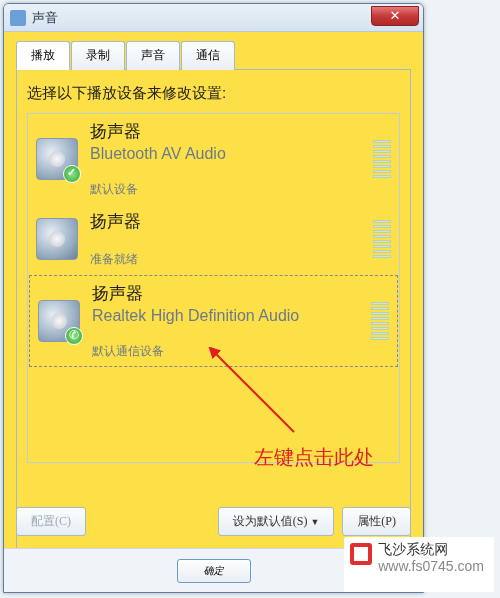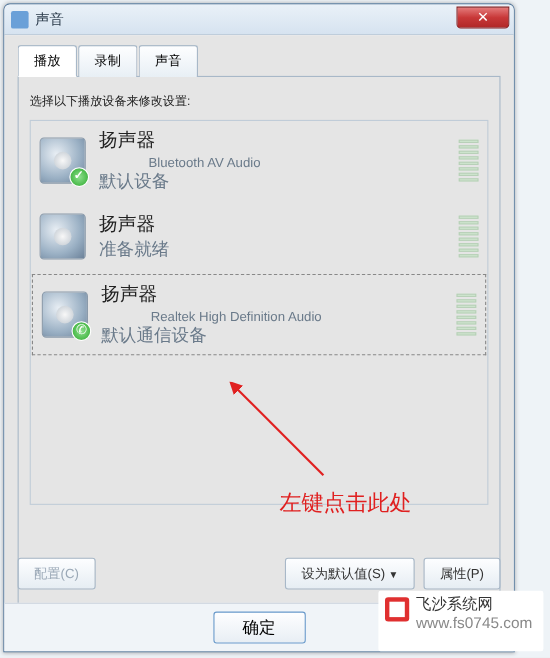--- a/index.html
+++ b/index.html
@@ -8,21 +8,21 @@
       font-size: 12px;
       background: #eef3f7;
       width: 500px;
       height: 598px;
       position: relative;
       overflow: hidden;
     }
     .window {
       position: absolute;
       left: 3px; top: 3px;
-      width: 465px;
+      width: 421px;
       height: 590px;
       border: 1px solid #5a7da0;
       border-radius: 6px 6px 0 0;
       background: #fff;
       box-shadow: 0 0 4px rgba(0,0,0,0.3);
       overflow: hidden;
     }
     .titlebar {
       height: 28px;
       background: linear-gradient(#eaf1f8, #d6e3f0);
@@ -47,21 +47,21 @@
       border: 1px solid #8a2020;
       border-radius: 0 0 4px 4px;
       color: #fff;
       text-align: center;
       line-height: 18px;
       font-size: 13px;
       cursor: pointer;
     }
     .client {
       padding: 8px 12px 12px 12px;
-      background: #e5e5e5;
+      background: #fde047;
       height: calc(100% - 28px);
       position: relative;
     }
     .tabs {
       display: flex;
       border-bottom: 1px solid #a8b8c8;
     }
     .tab {
       padding: 5px 14px;
       border: 1px solid #a8b8c8;
@@ -79,21 +79,21 @@
       border-bottom: 1px solid #fff;
       font-weight: normal;
     }
     .tabbody {
       border: 1px solid #a8b8c8;
       border-top: none;
       padding: 14px 10px 10px 10px;
       height: 482px;
     }
     .instruction {
-      font-size: 11px;
+      font-size: 15px;
       color: #222;
       margin-bottom: 10px;
     }
     .devlist {
       border: 1px solid #c0ccd8;
       height: 350px;
       overflow: auto;
     }
     .dev {
       display: flex;
@@ -132,22 +132,22 @@
       content: '✓'; color:#fff; font-size:11px; font-weight:bold;
       position:absolute; left:3px; top:0;
     }
     .overlay-phone { background: radial-gradient(#8ee08e, #2aa82a); }
     .overlay-phone::after {
       content: '✆'; color:#fff; font-size:12px;
       position:absolute; left:3px; top:0;
     }
     .dev-text { flex: 1; }
     .dev-name { font-size: 17px; color: #222; margin-bottom: 2px; }
-    .dev-sub { font-size: 12px; color: #6a7a8a; margin-left: 45px; }
-    .dev-status { font-size: 16px; color: #6a7a8a; }
+    .dev-sub { font-size: 16px; color: #6a7a8a; }
+    .dev-status { font-size: 12px; color: #6a7a8a; margin-top: 18px; }
     .level {
       width: 18px;
       display: flex; flex-direction: column; gap: 2px;
       margin-left: 6px;
     }
     .level span {
       height: 3px; background: #cfe6cf; border: 0.5px solid #b8d0b8;
     }
     .dev.selected {
       border: 1px dashed #888;
@@ -177,21 +177,21 @@
       gap: 8px;
       align-items: center;
     }
     .spacer { flex: 1; }
     .btn {
       background: linear-gradient(#fdfeff, #e6edf3);
       border: 1px solid #a8b8c8;
       border-radius: 3px;
       padding: 5px 14px;
       font-size: 12px;
-      font-family: Liberation Sans, sans-serif;
+      font-family: Liberation Serif, serif;
       cursor: pointer;
       color: #333;
     }
     .btn.disabled { color: #9aa8b6; }
     .btn .drop { font-size: 9px; margin-left: 3px; }
     .dbltn-row {
       position: absolute;
       left: 0; right: 0; bottom: 0;
       height: 44px;
       background: #f0f4f8;
@@ -199,22 +199,23 @@
       display: flex;
       align-items: center;
       justify-content: center;
       gap: 10px;
     }
     .okbtn {
       background: linear-gradient(#fefeff,#e8eef4);
       border: 1px solid #6a9acb;
       border-radius: 3px;
       padding: 4px 26px;
-      font-size: 15px;
+      font-size: 10px;
       cursor: pointer;
+      font-style: italic;
     }
     .watermark {
       position: absolute;
       right: 6px; bottom: 6px;
       background: #fff;
       padding: 4px 10px 19px 34px;
       font-size: 14px;
       color: #333;
       border-radius: 2px;
     }
@@ -241,20 +242,21 @@
     <div class="close-btn">
       <span>✕</span>
     </div>
   </div>
 
   <div class="client">
     <div class="tabs">
       <div class="tab active">播放</div>
       <div class="tab">录制</div>
       <div class="tab">声音</div>
+      <div class="tab">通信</div>
     </div>
 
     <div class="tabbody">
       <div class="instruction">选择以下播放设备来修改设置:</div>
 
       <div class="devlist">
         <div class="dev">
           <div class="dev-icon">
             <div class="overlay-badge overlay-check"></div>
           </div>

